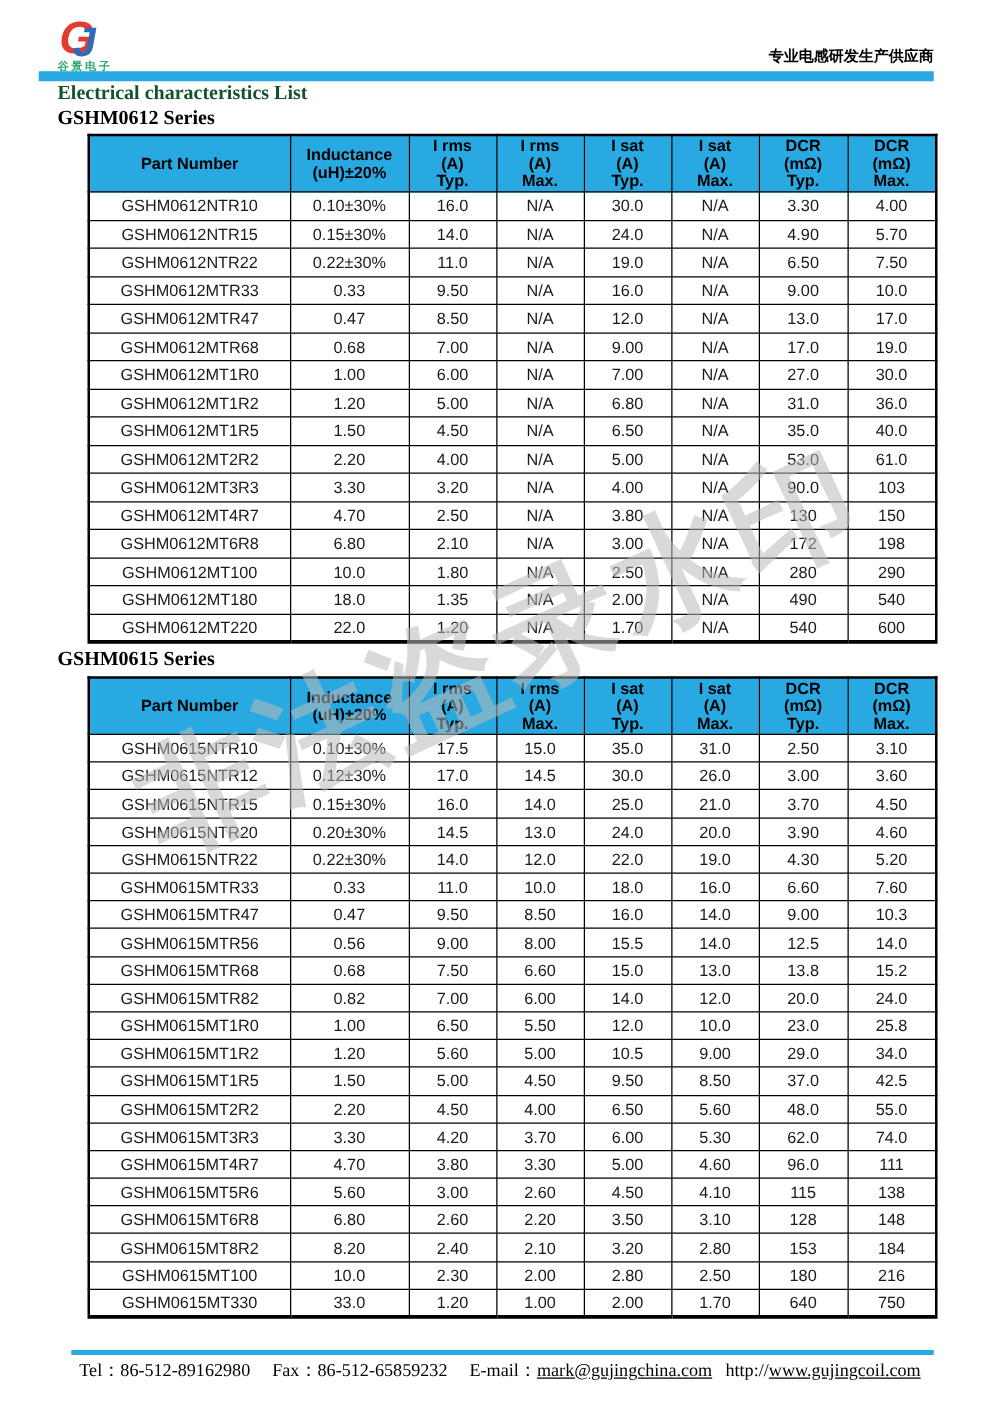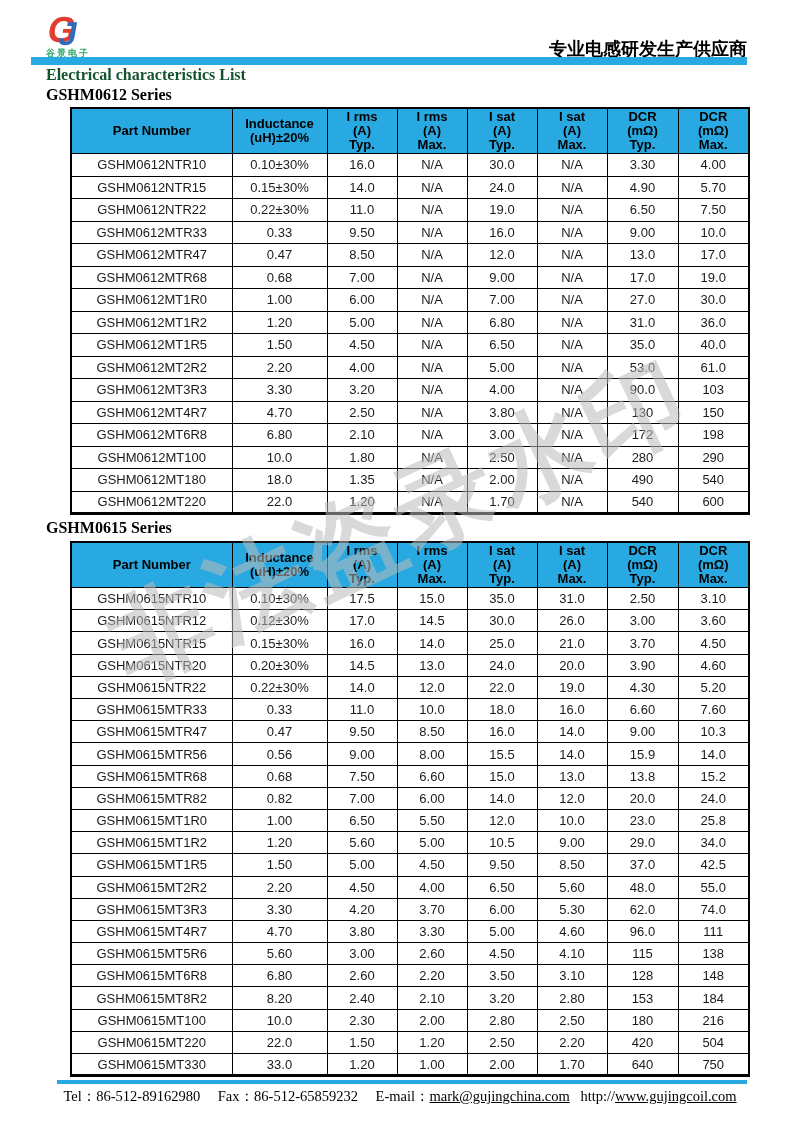--- a/index.html
+++ b/index.html
@@ -17,21 +17,21 @@
   .logo-j {
     display:inline-block; font:bold 33px "Liberation Sans", sans-serif;
     color:#2F6BB8; transform:skewX(-10deg); margin-left:-17px; line-height:36px;
     position:relative; top:3px;
   }
   .logo-cn {
     position:absolute; left:46px; top:47px; font-size:9px; letter-spacing:2px;
     color:#2EA96A; font-weight:bold;
   }
   .tagline {
-    position:absolute; right:46px; top:37px; font-size:18px; font-weight:bold;
+    position:absolute; right:46px; top:37px; font-size:12px; font-weight:bold;
     color:#000;
   }
   .top-bar {
     position:absolute; left:31px; top:57px; width:716px; height:8px;
     background:#29A9E1;
   }
   
   .doc-title {
     position:absolute; left:46px; top:66px; font-family:"Liberation Serif", serif;
     font-size:16px; font-weight:bold; color:#14532d;
@@ -388,21 +388,21 @@
             <td>9.00</td>
             <td>10.3</td>
           </tr>
           <tr>
             <td>GSHM0615MTR56</td>
             <td>0.56</td>
             <td>9.00</td>
             <td>8.00</td>
             <td>15.5</td>
             <td>14.0</td>
-            <td>15.9</td>
+            <td>12.5</td>
             <td>14.0</td>
           </tr>
           <tr>
             <td>GSHM0615MTR68</td>
             <td>0.68</td>
             <td>7.50</td>
             <td>6.60</td>
             <td>15.0</td>
             <td>13.0</td>
             <td>13.8</td>
@@ -512,30 +512,20 @@
             <td>GSHM0615MT100</td>
             <td>10.0</td>
             <td>2.30</td>
             <td>2.00</td>
             <td>2.80</td>
             <td>2.50</td>
             <td>180</td>
             <td>216</td>
           </tr>
           <tr>
-            <td>GSHM0615MT220</td>
-            <td>22.0</td>
-            <td>1.50</td>
-            <td>1.20</td>
-            <td>2.50</td>
-            <td>2.20</td>
-            <td>420</td>
-            <td>504</td>
-          </tr>
-          <tr>
             <td>GSHM0615MT330</td>
             <td>33.0</td>
             <td>1.20</td>
             <td>1.00</td>
             <td>2.00</td>
             <td>1.70</td>
             <td>640</td>
             <td>750</td>
           </tr>
         </tbody>

